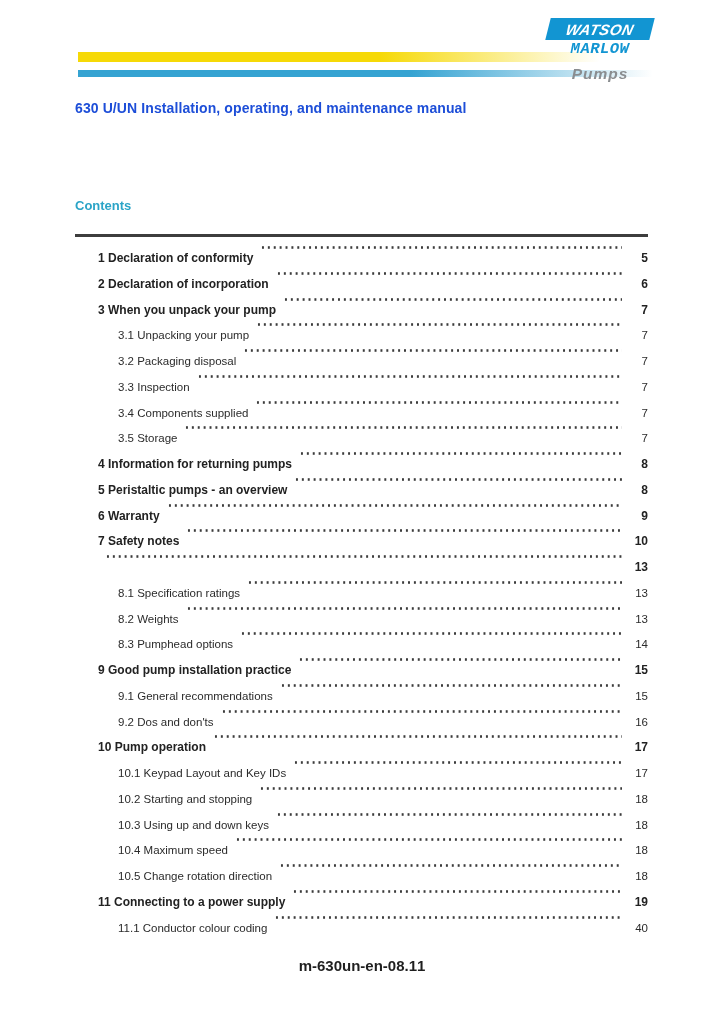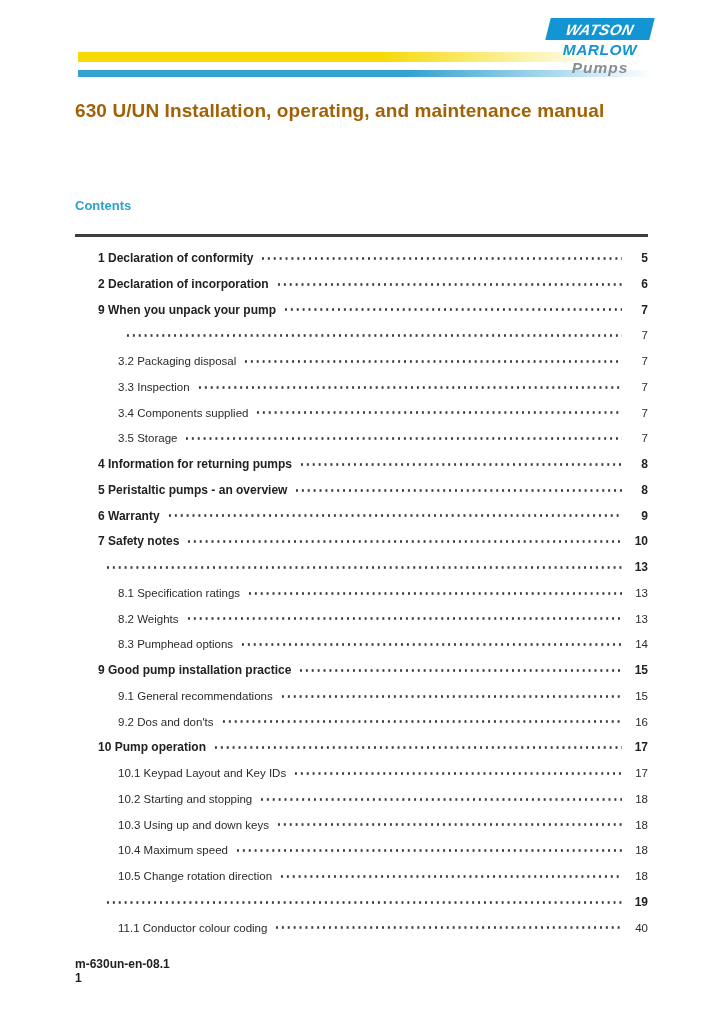--- a/index.html
+++ b/index.html
@@ -33,45 +33,45 @@
   .logo-badge {
     display: block;
     background: #1295d2;
     transform: skewX(-14deg);
     padding: 4px 3px 3px;
   }
   .logo-badge .logo-badge-text {
     display: block;
     color: #ffffff; font-size: 15px; letter-spacing: 0.5px;
   }
-  .logo-marlow { color: #1295d2; font-size: 15.5px; letter-spacing: 0.5px; margin-top: 2px; }
-  .logo-pumps  { color: #8a8d90; font-size: 15.5px; letter-spacing: 1px; margin-top: 2px; }
+  .logo-marlow { color: #1295d2; font-size: 15.5px; letter-spacing: 0.5px; margin-top: 2px; font-family: Liberation Mono, monospace; }
+  .logo-pumps  { color: #8a8d90; font-size: 15.5px; letter-spacing: 1px; margin-top: 8px; }
 
   
   .doc-title {
     position: absolute; left: 75px; top: 100px;
-    font-size: 19px; font-weight: bold; color: #a16207;
+    font-size: 14px; font-weight: bold; color: #1d4ed8;
     letter-spacing: 0.1px;
   }
   .contents-heading {
     position: absolute; left: 75px; top: 198px;
     font-size: 13px; font-weight: bold; color: #2ba4c7;
   }
   .contents-rule {
     position: absolute; left: 75px; top: 234px;
     width: 573px; height: 2.5px; background: #3d3d3d;
   }
 
   
   .toc {
     position: absolute; left: 75px; top: 246px;
     width: 573px;
   }
   .toc-row {
-    display: flex; align-items: center;
+    display: flex; align-items: flex-start;
     height: 25.75px; line-height: 25.75px;
     font-size: 11.5px;
     padding-left: 23px;
     color: #2b2b2b;
   }
   .toc-row.l1 { font-weight: bold; font-size: 12px; color: #222222; }
   .toc-row.l2 { padding-left: 43px; }
   .toc-label { white-space: nowrap; }
   .leader {
     flex: 1; height: 3px;
@@ -79,22 +79,22 @@
     background-image: radial-gradient(circle, #3b3b3b 1.05px, rgba(0,0,0,0) 1.35px);
     background-size: 5.9px 3px;
     background-repeat: repeat-x;
     background-position: left bottom;
   }
   .toc-page { min-width: 17px; text-align: right; white-space: nowrap; }
 
   
   .footer {
     position: absolute; left: 75px; right: 73px; top: 957px;
-    display: flex; justify-content: flex-start;
-    font-size: 12px; font-weight: bold; color: #1f1f1f; flex-direction: column;
+    display: flex; justify-content: center;
+    font-size: 15px; font-weight: bold; color: #1f1f1f;
   }
 </style>
 </head>
 <body>
 
 <div class="page">
 
   <div class="bar-yellow"></div>
   <div class="bar-blue"></div>
 
@@ -116,25 +116,26 @@
     <span class="toc-label">1 Declaration of conformity</span>
     <span class="leader"></span>
     <span class="toc-page">5</span>
   </div>
       <div class="toc-row l1">
     <span class="toc-label">2 Declaration of incorporation</span>
     <span class="leader"></span>
     <span class="toc-page">6</span>
   </div>
       <div class="toc-row l1">
-    <span class="toc-label">9 When you unpack your pump</span>
-    <span class="leader"></span>
-    <span class="toc-page">7</span>
-  </div>
-      <div class="toc-row l2">
+    <span class="toc-label">3 When you unpack your pump</span>
+    <span class="leader"></span>
+    <span class="toc-page">7</span>
+  </div>
+      <div class="toc-row l2">
+    <span class="toc-label">3.1 Unpacking your pump</span>
     <span class="leader"></span>
     <span class="toc-page">7</span>
   </div>
       <div class="toc-row l2">
     <span class="toc-label">3.2 Packaging disposal</span>
     <span class="leader"></span>
     <span class="toc-page">7</span>
   </div>
       <div class="toc-row l2">
     <span class="toc-label">3.3 Inspection</span>
@@ -229,20 +230,21 @@
     <span class="toc-label">10.4 Maximum speed</span>
     <span class="leader"></span>
     <span class="toc-page">18</span>
   </div>
       <div class="toc-row l2">
     <span class="toc-label">10.5 Change rotation direction</span>
     <span class="leader"></span>
     <span class="toc-page">18</span>
   </div>
       <div class="toc-row l1">
+    <span class="toc-label">11 Connecting to a power supply</span>
     <span class="leader"></span>
     <span class="toc-page">19</span>
   </div>
       <div class="toc-row l2">
     <span class="toc-label">11.1 Conductor colour coding</span>
     <span class="leader"></span>
     <span class="toc-page">40</span>
   </div>
     </div>
 

